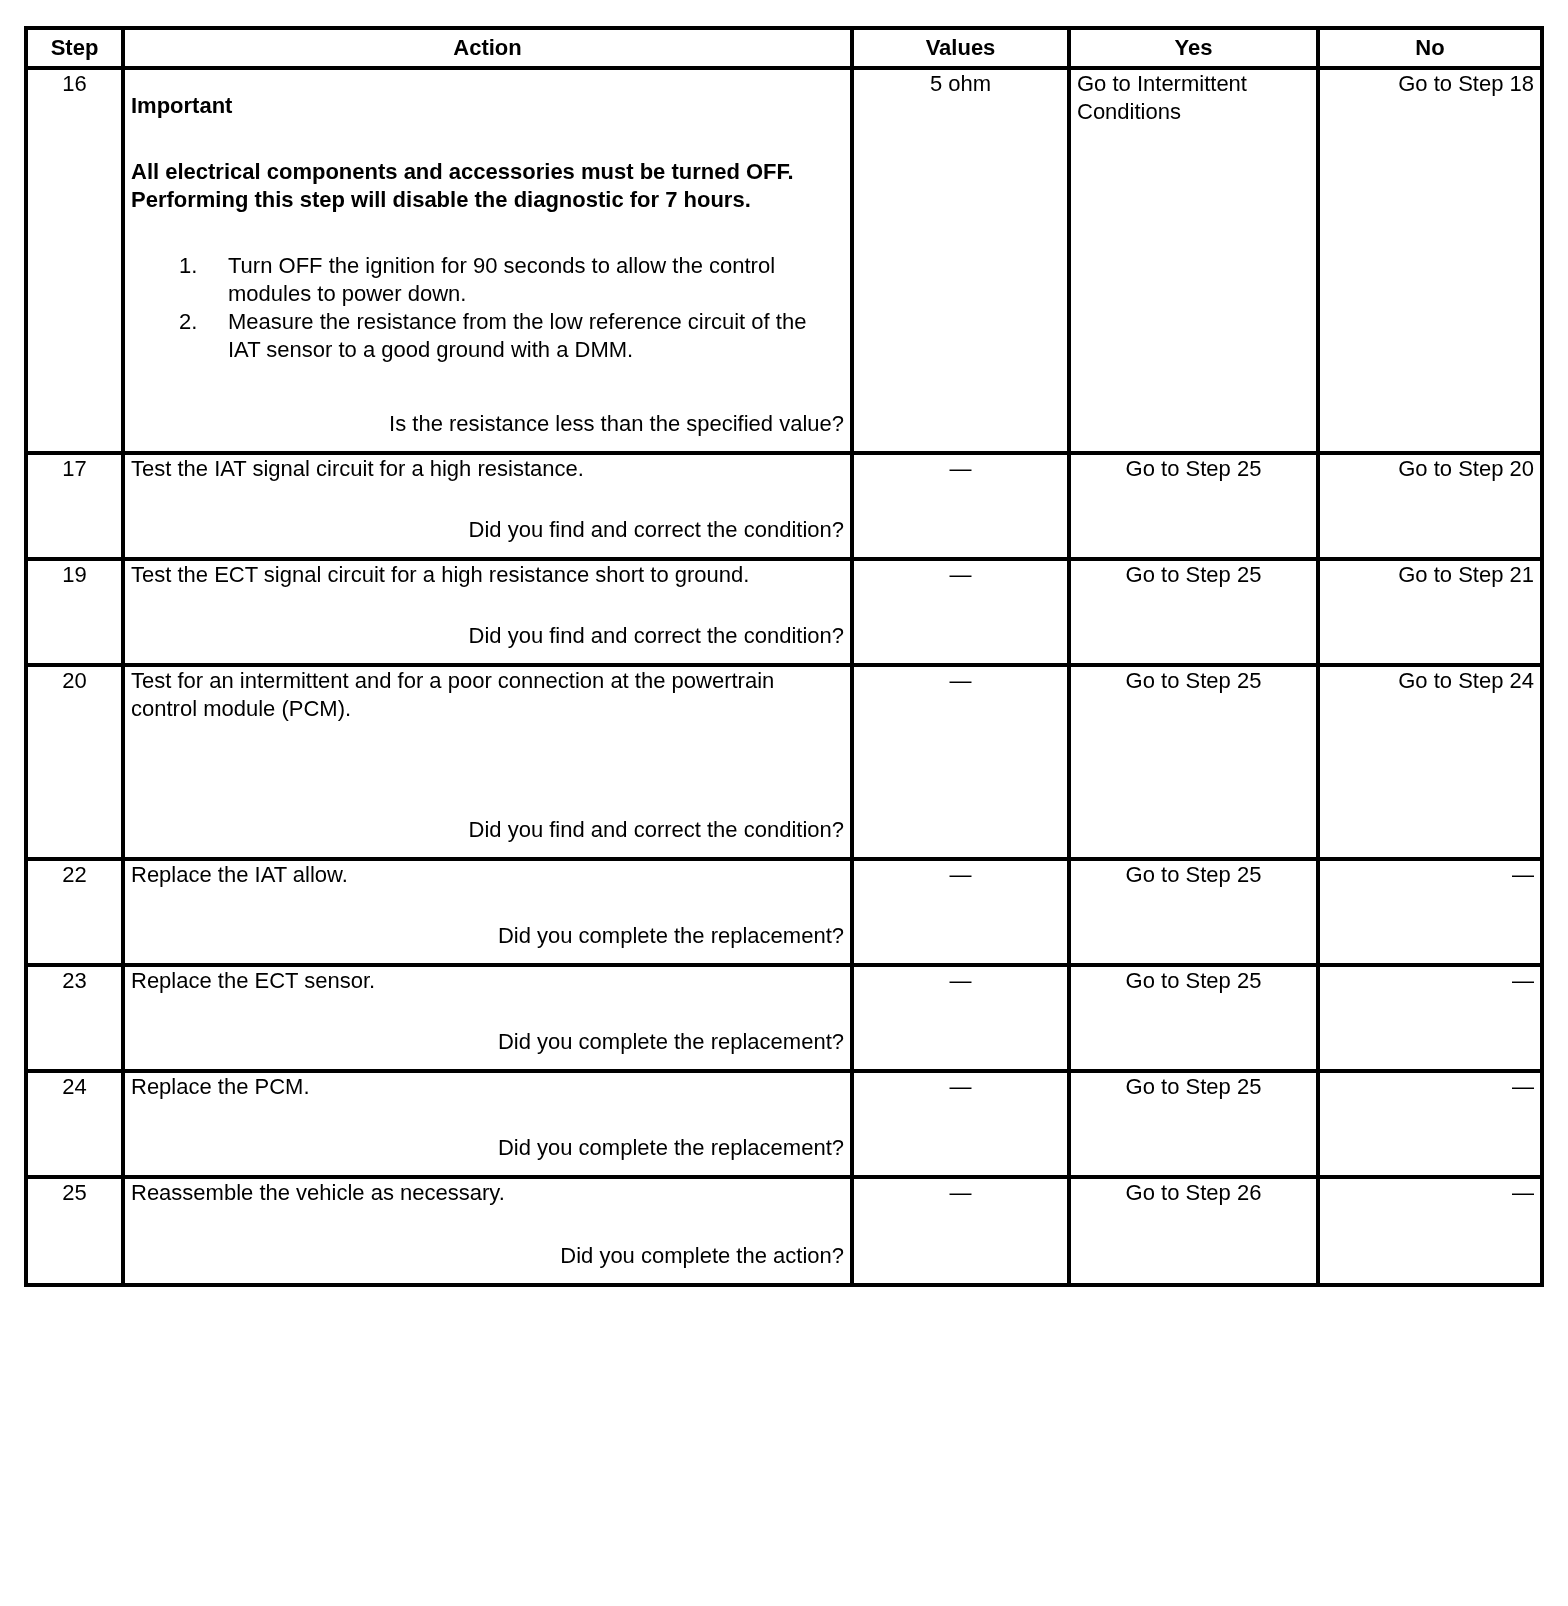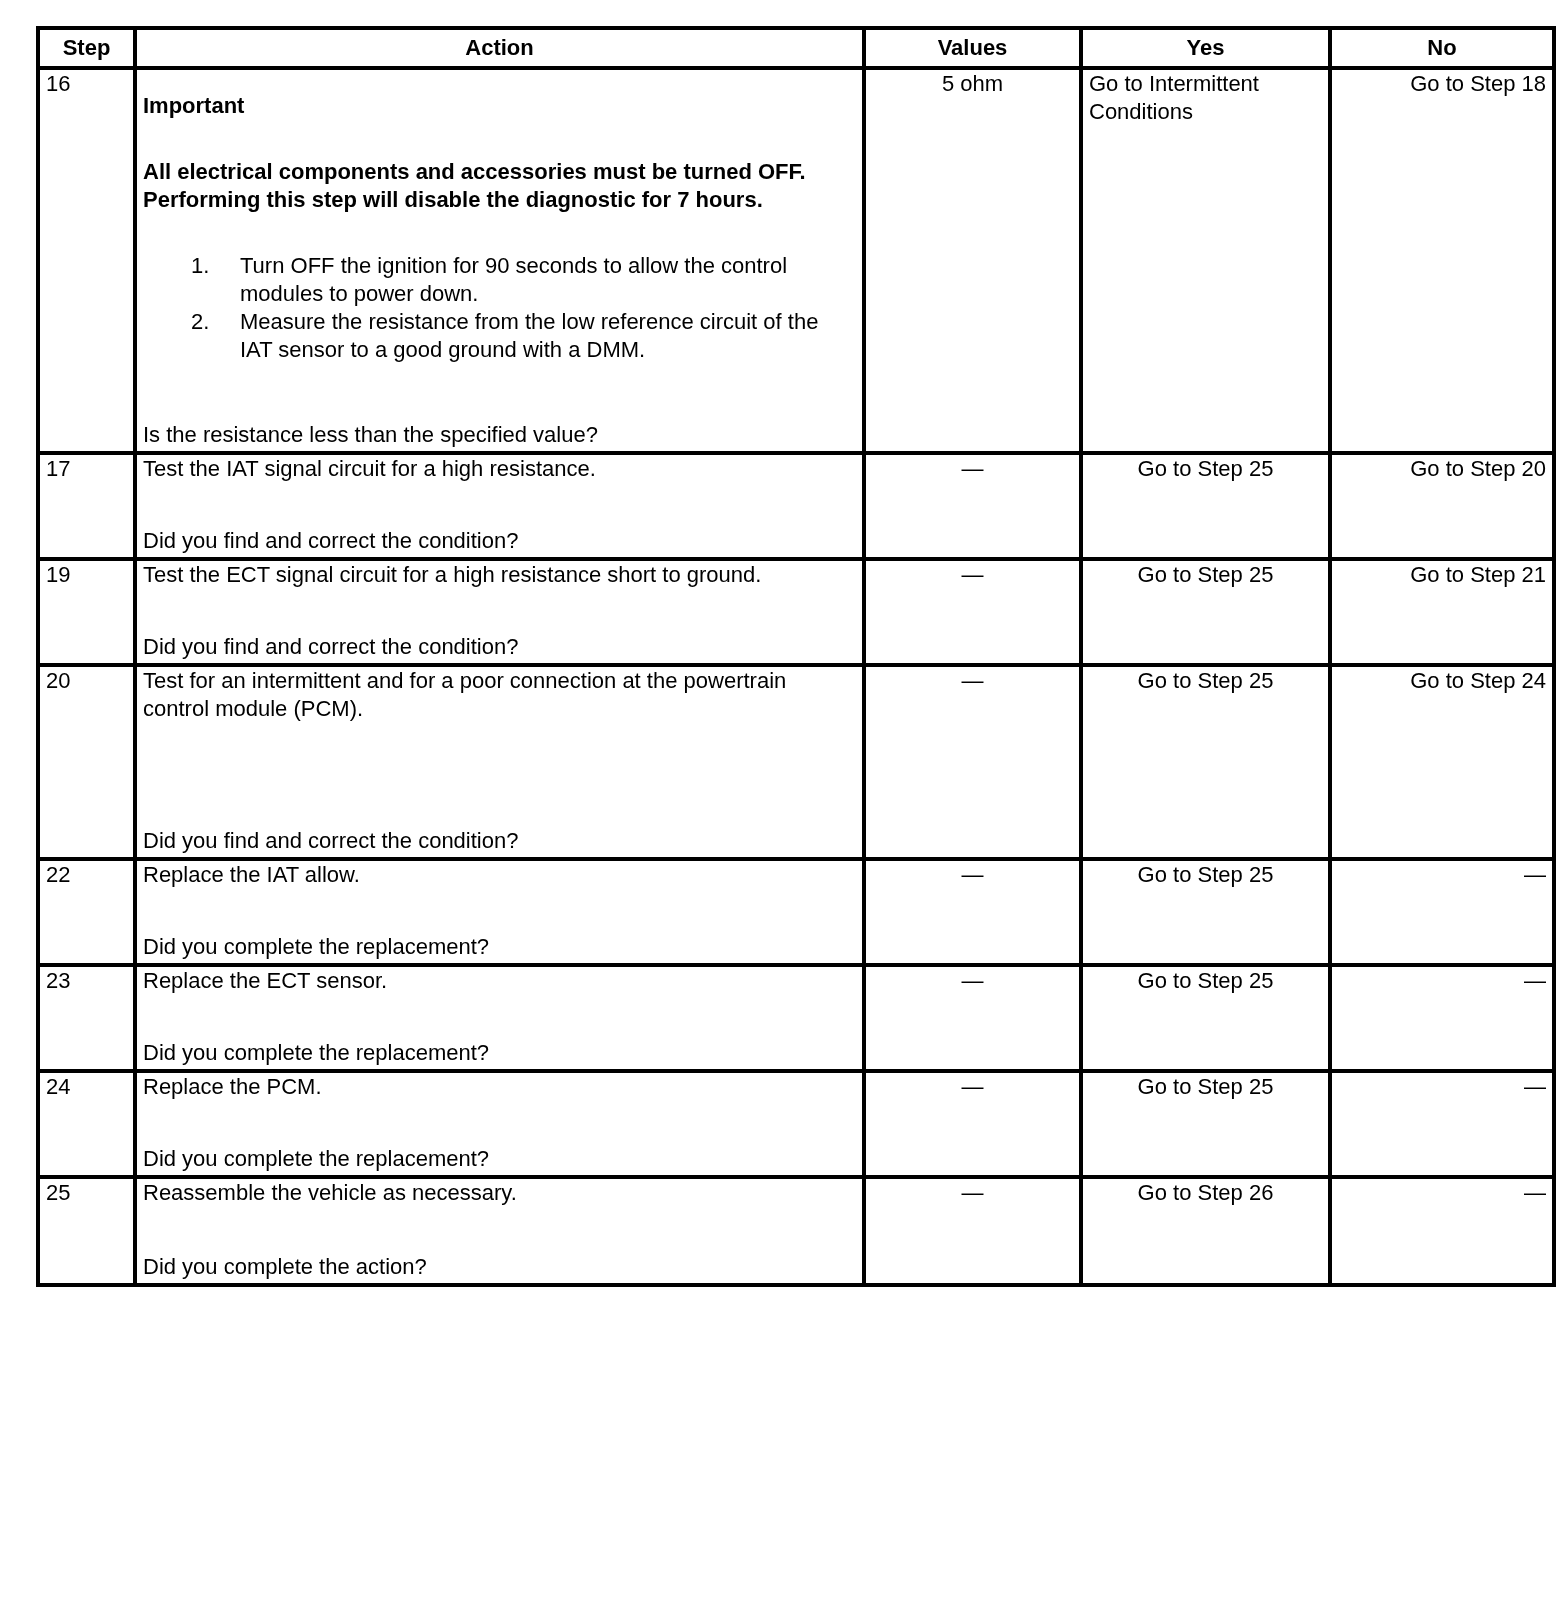--- a/index.html
+++ b/index.html
@@ -9,21 +9,21 @@
     }
     body {
       width: 1568px;
       height: 1606px;
       position: relative;
       font-family: "Liberation Sans", sans-serif;
       color: #000000;
     }
     table.diag {
       position: absolute;
-      left: 36px;
+      left: 24px;
       top: 26px;
       width: 1516px;
       border-collapse: collapse;
       table-layout: fixed;
       border: 4px solid #000;
       font-size: 22px;
       line-height: 28px;
     }
     table.diag th, table.diag td {
       border: 4px solid #000;
@@ -37,31 +37,32 @@
       vertical-align: middle;
       font-size: 22px;
     }
     col.c-step { width: 97px; }
     col.c-action { width: 729px; }
     col.c-values { width: 217px; }
     col.c-yes { width: 249px; }
     col.c-no { width: 224px; }
 
     td.step {
+      text-align: center;
       vertical-align: middle;
     }
     td.values {
       text-align: center;
       vertical-align: middle;
     }
     td.action {
       position: relative;
     }
     .act-top { }
-    .act-bottom { padding-bottom: 2px; }
+    .act-bottom { padding-bottom: 13px; text-align: right; }
     td.yes, td.no {
       vertical-align: bottom;
       padding-bottom: 2px;
     }
     td.yes { text-align: center; }
     td.yes.left { text-align: left; }
     td.no { text-align: right; }
     .important-head { font-weight: bold; padding-top: 22px; }
     .important-body { font-weight: bold; margin-top: 38px; }
     ol.substeps {

